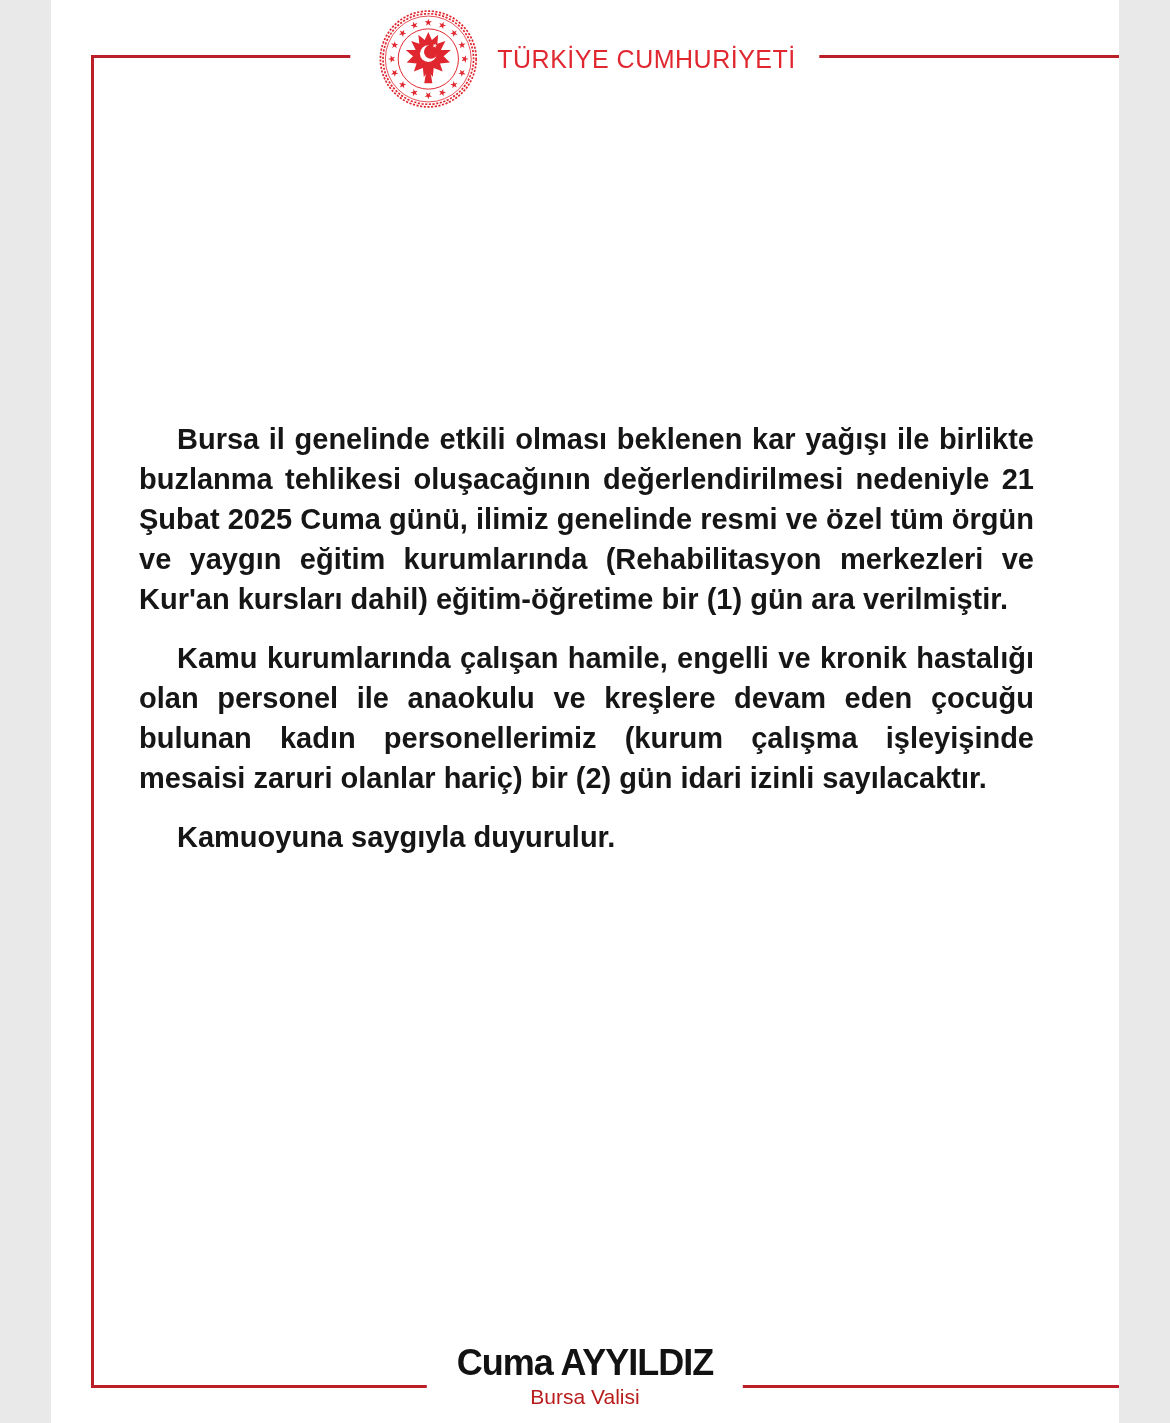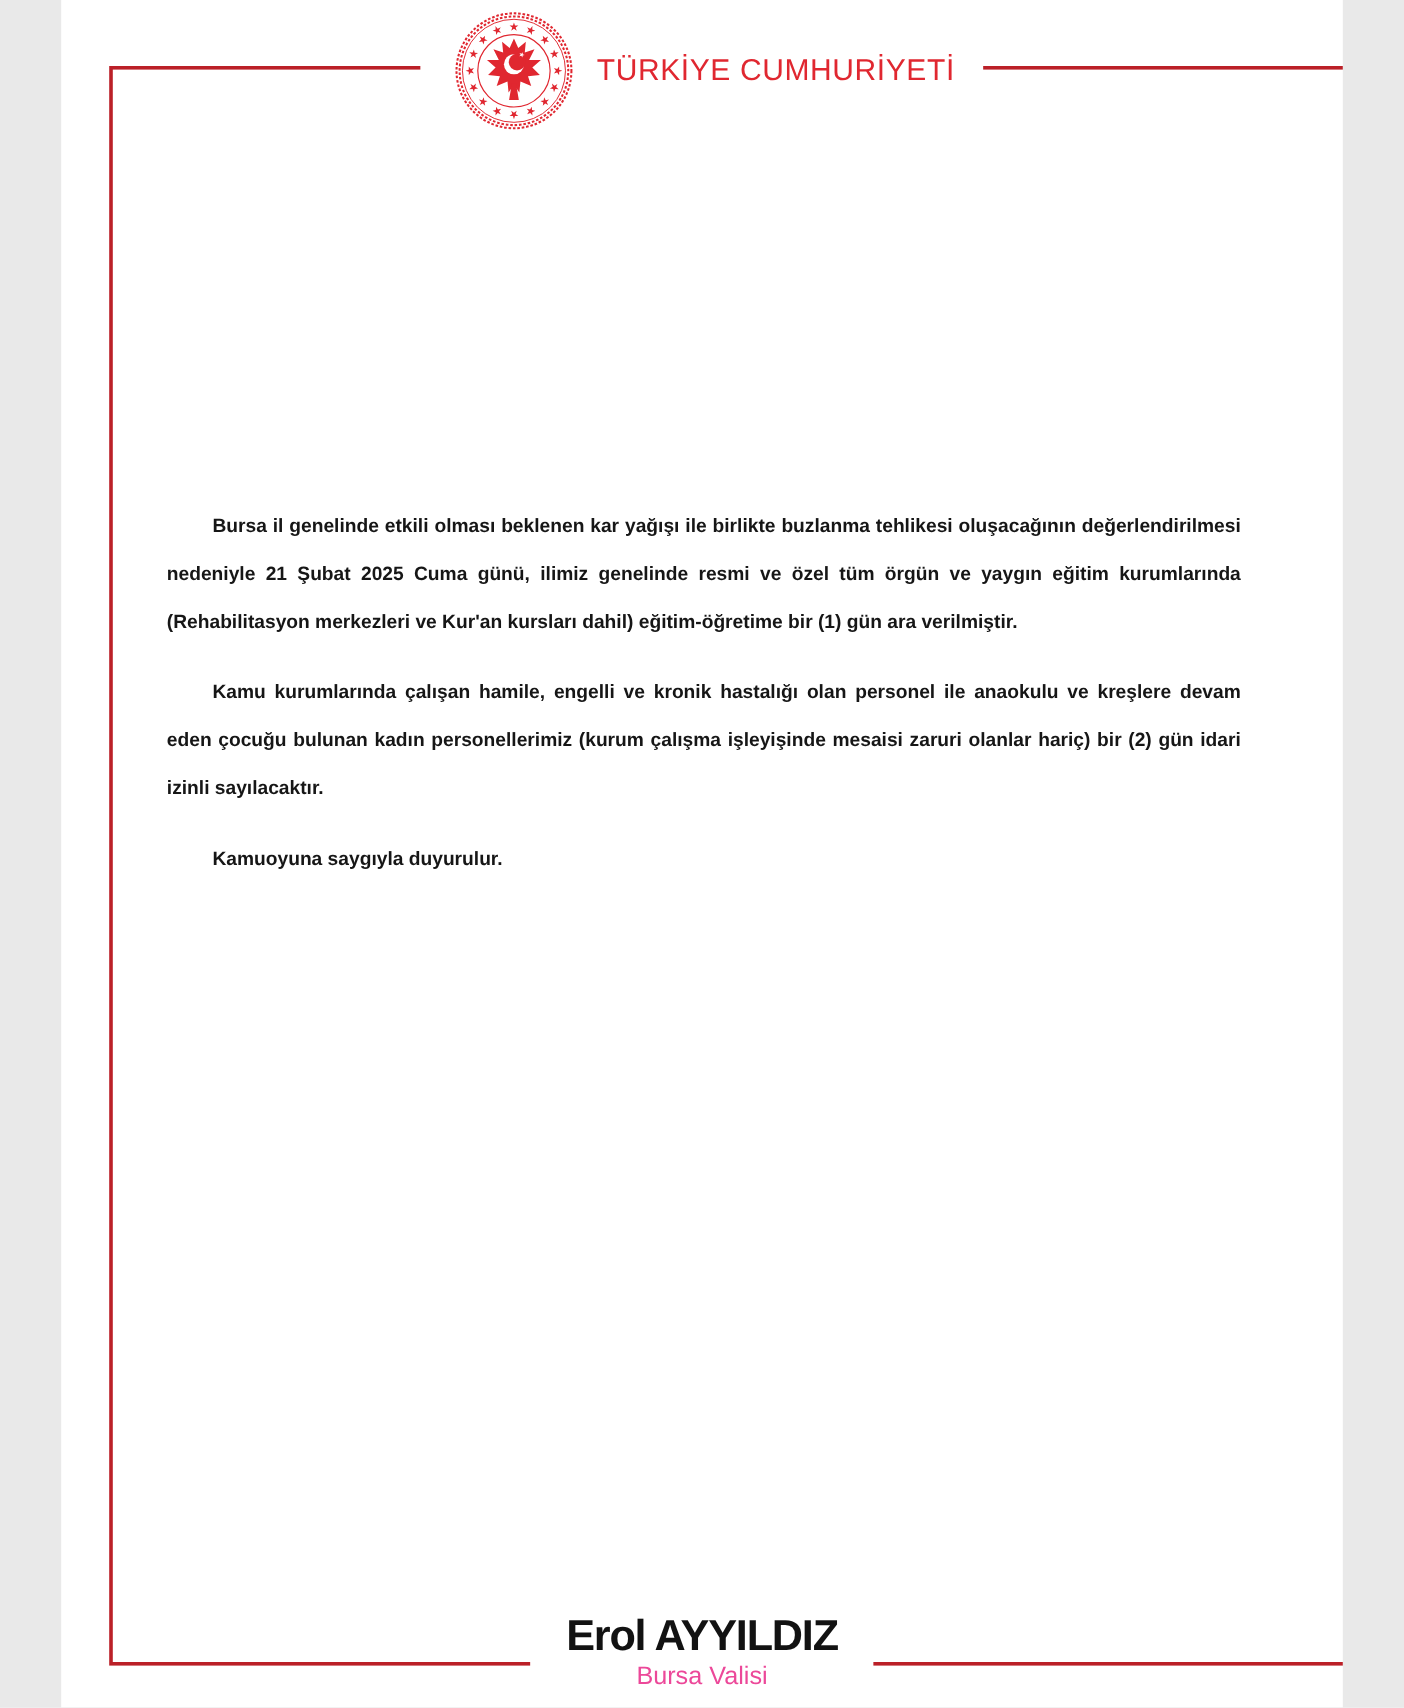--- a/index.html
+++ b/index.html
@@ -65,21 +65,21 @@
   }
   
   .content{
     position:absolute;
     top:419px;left:88px;right:85px;
     z-index:2;
   }
   .content p{
     margin:0 0 19px 0;
     color:var(--text-black);
-    font-size:16px;font-weight:700;
+    font-size:29px;font-weight:700;
     line-height:40px;
     text-align:justify;
     text-indent:38px;
   }
   .content p:last-child{text-align:left;}
   
   .sig-block{
     position:absolute;
     top:1342px;left:50%;
     transform:translateX(-50%);
@@ -89,21 +89,21 @@
     z-index:2;
   }
   .sig-name{
     color:#121212;
     font-size:36px;font-weight:900;
     letter-spacing:-1px;
     line-height:42px;
     white-space:nowrap;
   }
   .sig-role{
-    color:#ec4899;
+    color:#b91c1c;
     font-size:21px;font-weight:400;
     line-height:26px;
     white-space:nowrap;
   }
 </style>
 </head>
 <body>
 
 <div class="page">
 
@@ -154,17 +154,17 @@
   </div>
 
 
   <div class="content">
     <p>Bursa il genelinde etkili olması beklenen kar yağışı ile birlikte buzlanma tehlikesi oluşacağının değerlendirilmesi nedeniyle 21 Şubat 2025 Cuma günü, ilimiz genelinde resmi ve özel tüm örgün ve yaygın eğitim kurumlarında (Rehabilitasyon merkezleri ve Kur'an kursları dahil) eğitim-öğretime bir (1) gün ara verilmiştir.</p>
     <p>Kamu kurumlarında çalışan hamile, engelli ve kronik hastalığı olan personel ile anaokulu ve kreşlere devam eden çocuğu bulunan kadın personellerimiz (kurum çalışma işleyişinde mesaisi zaruri olanlar hariç) bir (2) gün idari izinli sayılacaktır.</p>
     <p>Kamuoyuna saygıyla duyurulur.</p>
   </div>
 
   <div class="sig-block">
-    <div class="sig-name">Erol AYYILDIZ</div>
+    <div class="sig-name">Cuma AYYILDIZ</div>
     <div class="sig-role">Bursa Valisi</div>
   </div>
 
 </div>
 
 </body></html>

